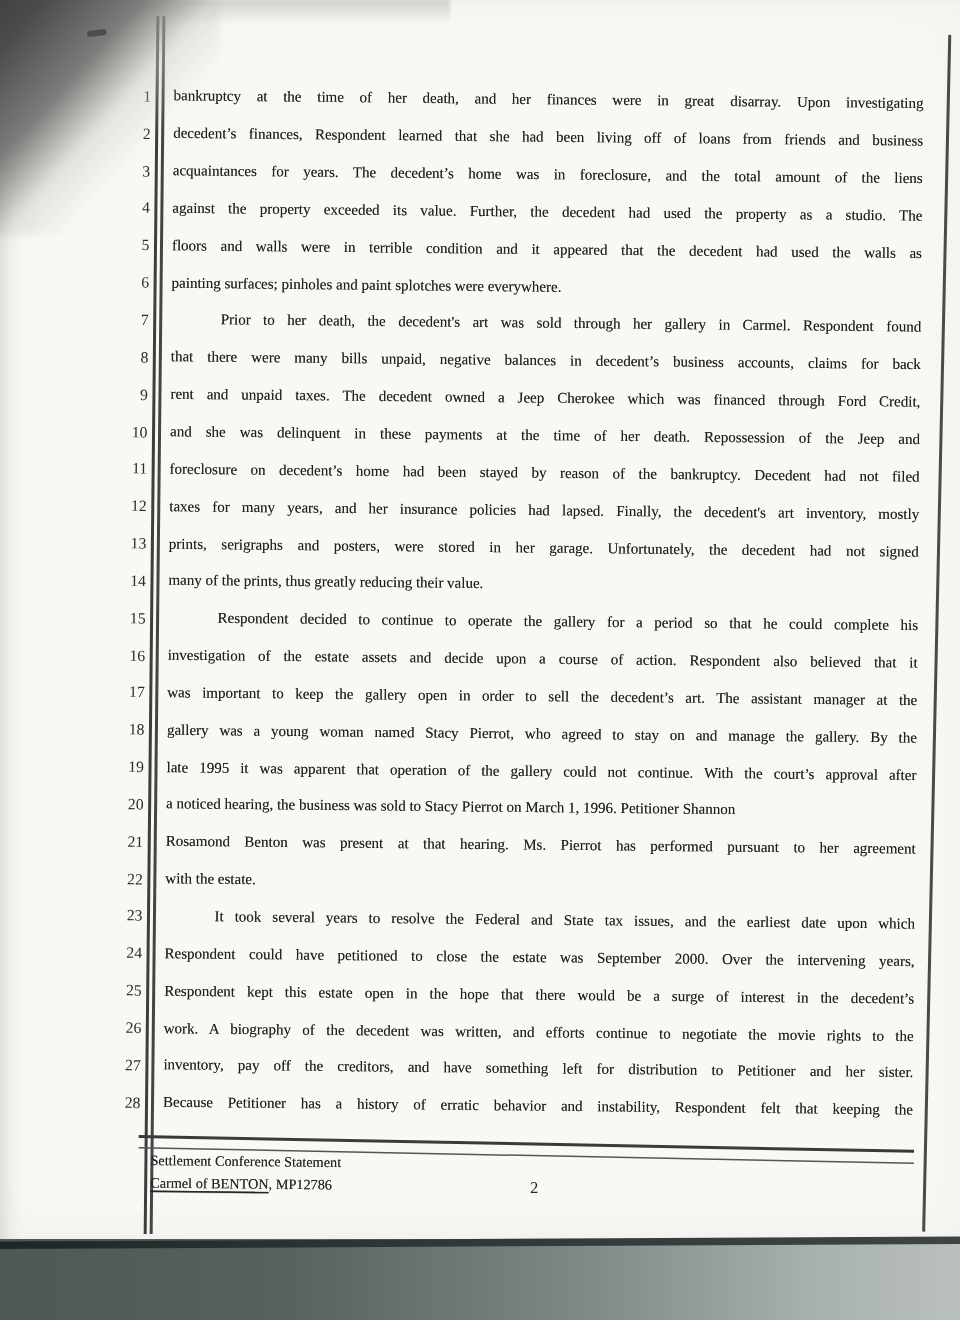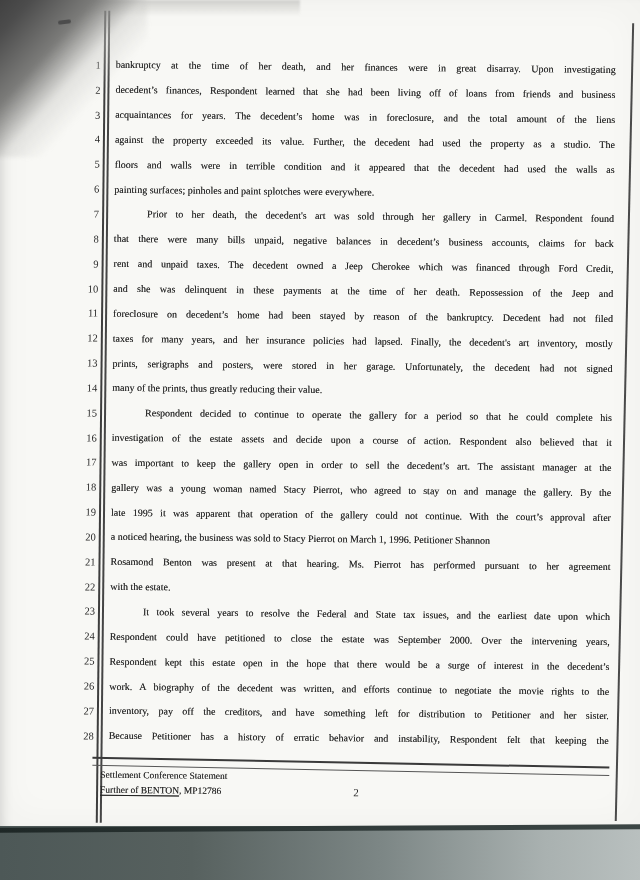--- a/index.html
+++ b/index.html
@@ -176,21 +176,21 @@
             <span class="num">28</span>
             <span class="text just">Because Petitioner has a history of erratic behavior and instability, Respondent felt that keeping the</span>
           </div>
         </div>
 
       <div class="footer-rule-a"></div>
       <div class="footer-rule-b"></div>
 
       <div class="footer-text">
         <div>Settlement Conference Statement</div>
-        <div><span class="case-underline">Further of BENTON</span><span>, MP12786</span></div>
+        <div><span class="case-underline">Carmel of BENTON</span><span>, MP12786</span></div>
       </div>
 
       <div class="pageno">2</div>
     </div>
 
     <div class="top-haze"></div>
     <div class="corner-shadow"></div>
     <div class="smudge"></div>
   </div>
 

